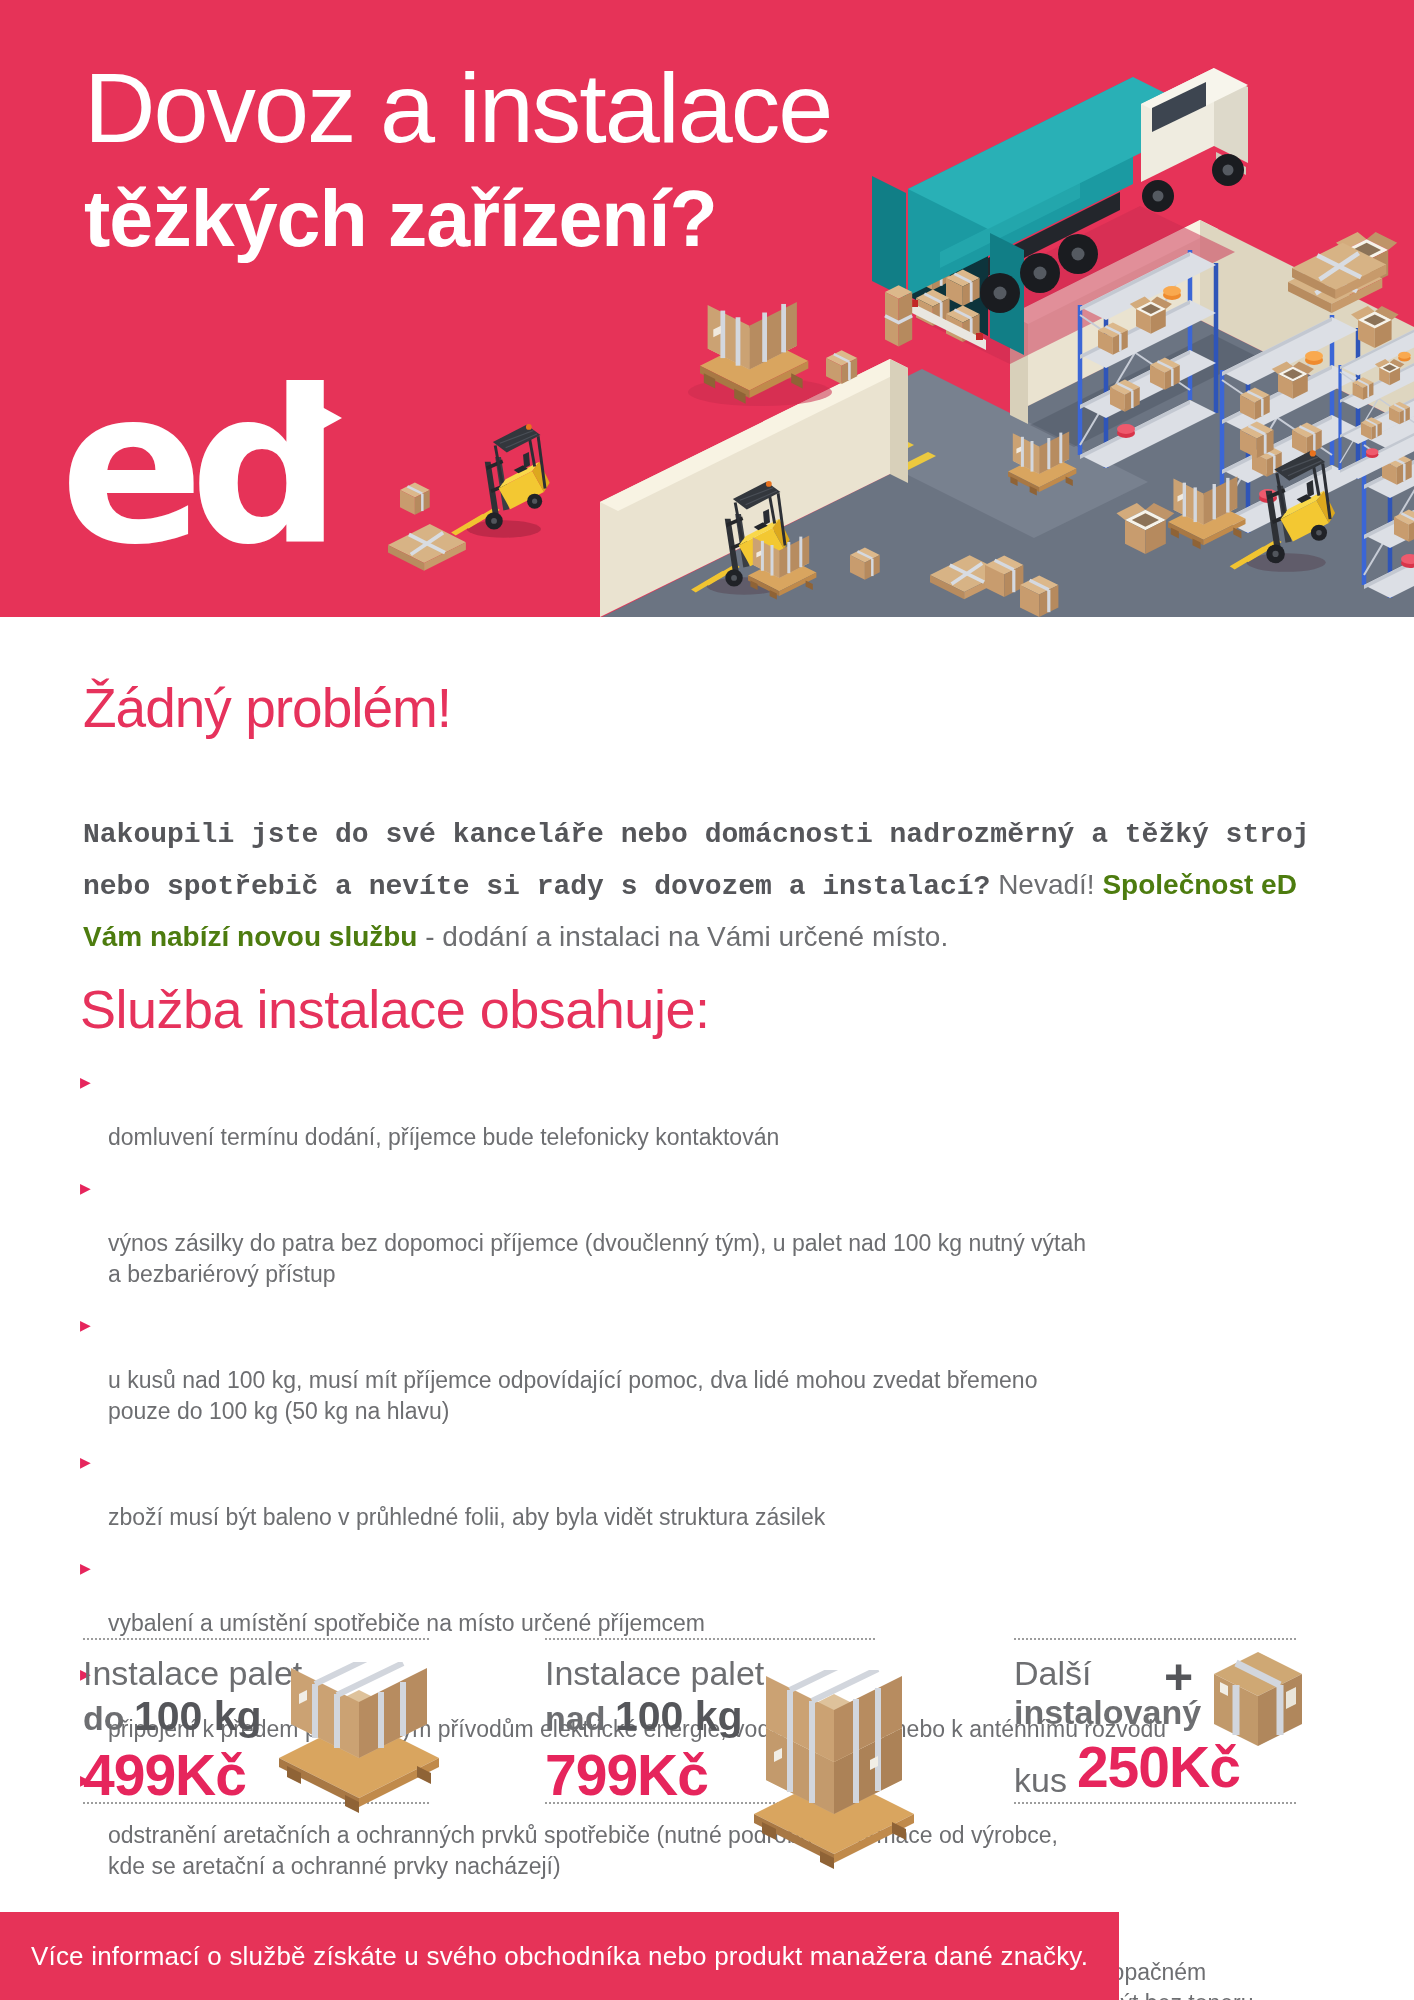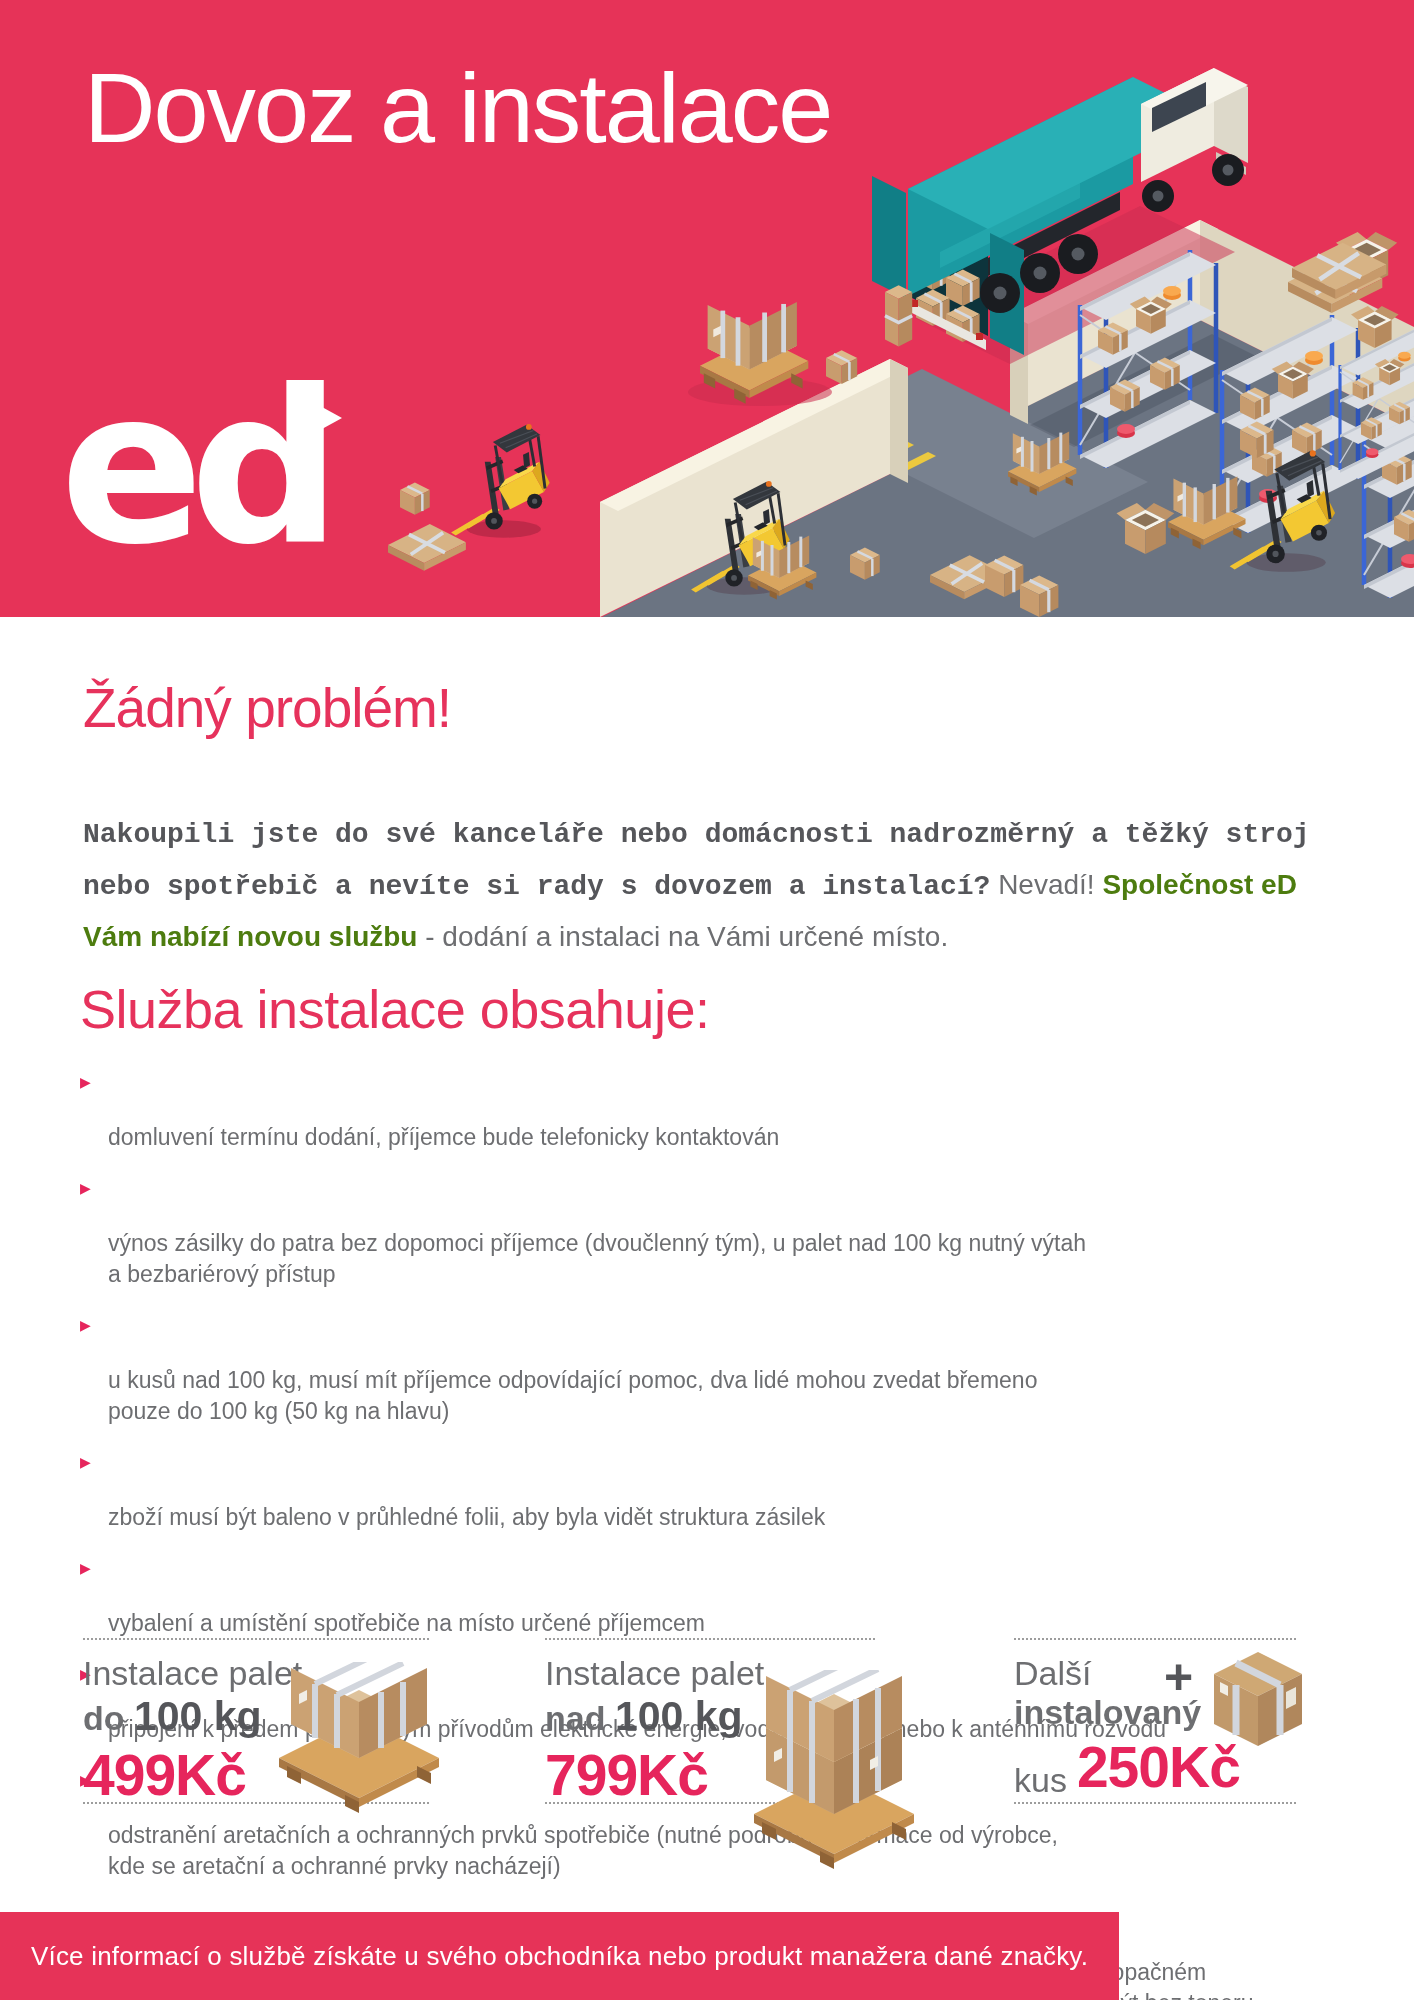--- a/index.html
+++ b/index.html
@@ -246,20 +246,21 @@
       </g>
 
       <g>
         <text x="60" y="541" font-family="DejaVu Sans, sans-serif" font-weight="bold" font-size="212" fill="#ffffff" letter-spacing="-14">ed</text>
         <polygon points="302,396 342,418 302,440" fill="#ffffff"></polygon>
       </g>
     </svg>
 
     <div class="hero-title">
       <div class="t1">Dovoz a instalace</div>
+      <div class="t2">těžkých zařízení?</div>
     </div>
   </div>
 
   <div class="h1">Žádný problém!</div>
 
   <p class="intro"><b>Nakoupili jste do své kanceláře nebo domácnosti nadrozměrný a těžký stroj nebo spotřebič a nevíte si rady s dovozem a instalací?</b><span> Nevadí! </span><span class="accent">Společnost eD Vám nabízí novou službu</span><span> - dodání a instalaci na Vámi určené místo.</span></p>
 
   <div class="h2">Služba instalace obsahuje:</div>
 
   <ul class="svc-list">

